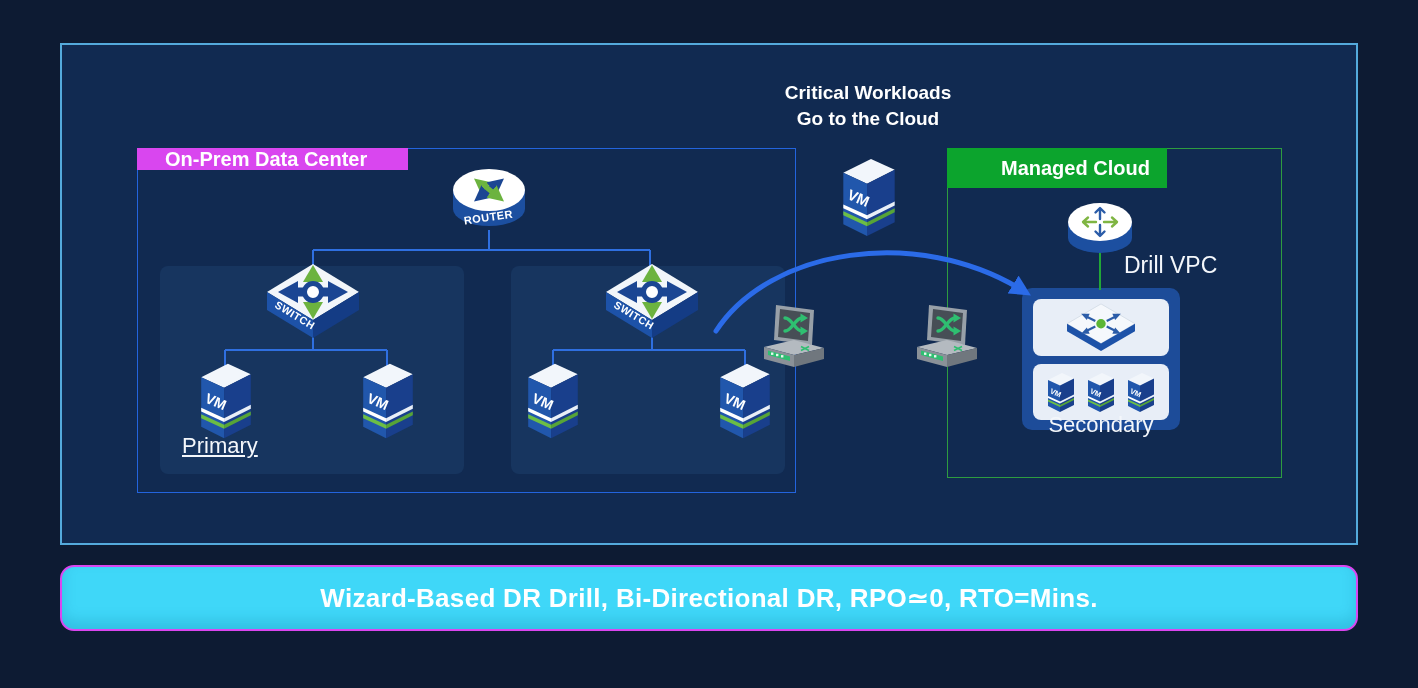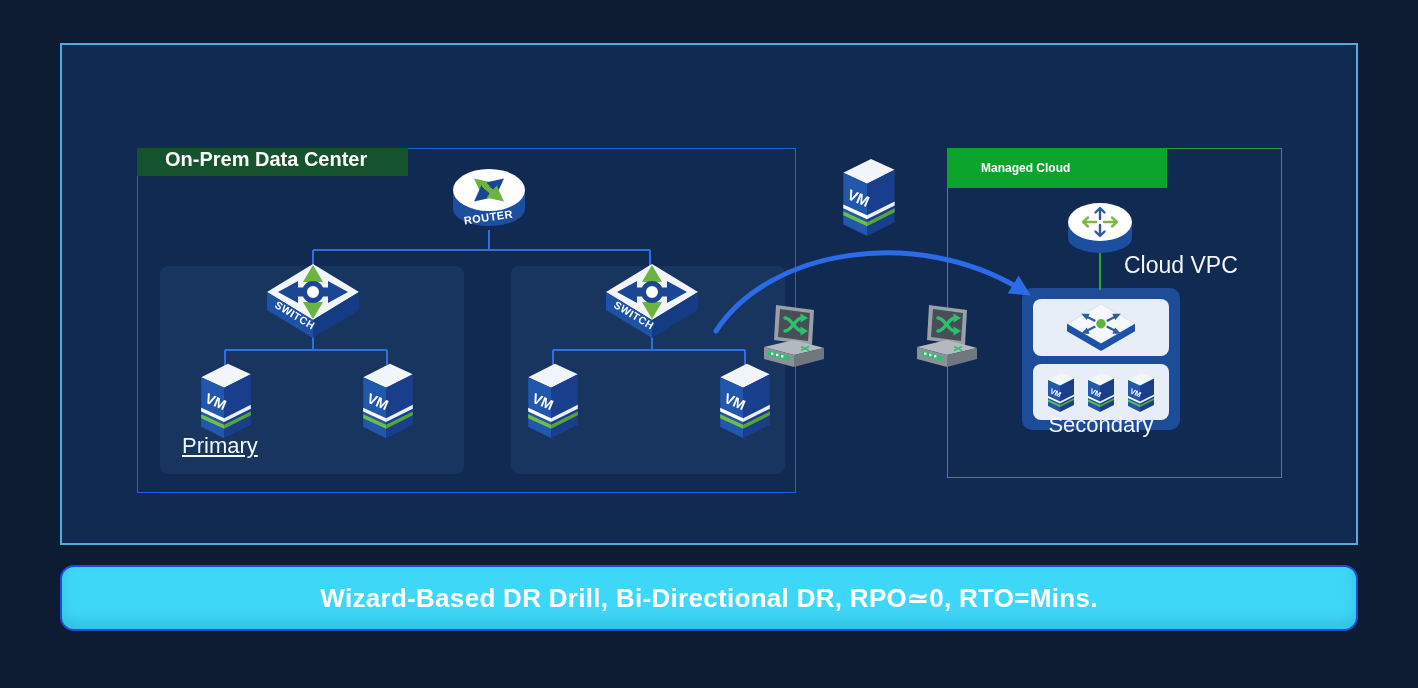--- a/index.html
+++ b/index.html
@@ -5,40 +5,40 @@
   html,body{margin:0;padding:0;background:#0D1B33;}
   #stage{position:relative;width:1418px;height:688px;background:#0D1B33;overflow:hidden;
          font-family:"Liberation Sans",sans-serif;color:#fff;}
   .abs{position:absolute;}
   
   .frame{left:60px;top:43px;width:1294px;height:498px;border:2px solid #54AADC;background:#112A51;}
   
   .caption{left:740px;top:80px;width:256px;text-align:center;font-size:19px;font-weight:bold;line-height:26px;}
   
   .onprem-box{left:137px;top:148px;width:657px;height:343px;border:1.5px solid #2364DE;}
-  .onprem-label{left:137px;top:148px;width:271px;height:28px;background:#14532d;display:flex;
+  .onprem-label{left:137px;top:148px;width:271px;height:22px;background:#d946ef;display:flex;
                 padding-left:28px;box-sizing:border-box;font-size:20px;font-weight:bold;}
   .managed-box{left:947px;top:148px;width:333px;height:328px;border:1.5px solid #2E9C40;}
   .managed-label{left:947px;top:148px;width:220px;height:40px;background:#0CA42D;display:flex;align-items:center;
-                 padding-left:34px;box-sizing:border-box;font-size:12px;font-weight:bold;}
+                 padding-left:54px;box-sizing:border-box;font-size:20px;font-weight:bold;}
   .cluster{background:#17355F;border-radius:8px;}
   .cluster1{left:160px;top:266px;width:304px;height:208px;}
   .cluster2{left:511px;top:266px;width:274px;height:208px;}
   .sitename{font-size:22px;font-weight:400;color:#F4F7FB;}
   .primary-label{left:182px;top:433px;text-decoration:underline;}
   .secondary-label{left:1022px;top:412px;width:158px;text-align:center;}
   .vpc-label{left:1124px;top:252px;font-size:23px;}
   
   .secondary-box{left:1022px;top:288px;width:158px;height:142px;background:#1D4C99;border-radius:10px;}
   .panel{left:1033px;background:#E8EEF7;border-radius:8px;display:flex;align-items:center;justify-content:center;}
   .panel-switch{top:299px;width:136px;height:57px;}
   .panel-vms{top:364px;width:136px;height:56px;gap:10px;}
   
   .banner{left:60px;top:565px;width:1298px;height:66px;box-sizing:border-box;background:#3FD7F8;
-          border:2px solid #1d4ed8;border-radius:14px;display:flex;align-items:center;justify-content:center;
+          border:2px solid #d946ef;border-radius:14px;display:flex;align-items:center;justify-content:center;
           box-shadow:inset 0 -8px 14px rgba(0,110,150,.22);}
   .banner span{font-size:26px;font-weight:bold;color:#FFFFFF;letter-spacing:.3px;}
   svg{display:block;}
   text{font-family:"Liberation Sans",sans-serif;}
 </style>
 </head>
 <body>
 
 <div id="stage">
 
@@ -212,27 +212,31 @@
   <svg class="abs" style="left:1066px;top:198px" width="68" height="58">
       <use href="#sym-cloudvpc"></use>
     </svg>
   <svg class="abs" style="left:763px;top:303px" width="62" height="68">
       <use href="#sym-appliance"></use>
     </svg>
   <svg class="abs" style="left:916px;top:303px" width="62" height="68">
       <use href="#sym-appliance"></use>
     </svg>
 
+  <div class="abs caption">
+    <div>Critical Workloads</div>
+    <div>Go to the Cloud</div>
+  </div>
   <div class="abs onprem-label">
     <span>On-Prem Data Center</span>
   </div>
   <div class="abs managed-label">
     <span>Managed Cloud</span>
   </div>
   <div class="abs sitename primary-label">Primary</div>
-  <div class="abs sitename vpc-label">Cloud VPC</div>
+  <div class="abs sitename vpc-label">Drill VPC</div>
   <div class="abs sitename secondary-label">Secondary</div>
 
   <div class="abs banner">
     <span>Wizard-Based DR Drill, Bi-Directional DR, RPO≃0, RTO=Mins.</span>
   </div>
 
 </div>
 
 </body></html>

